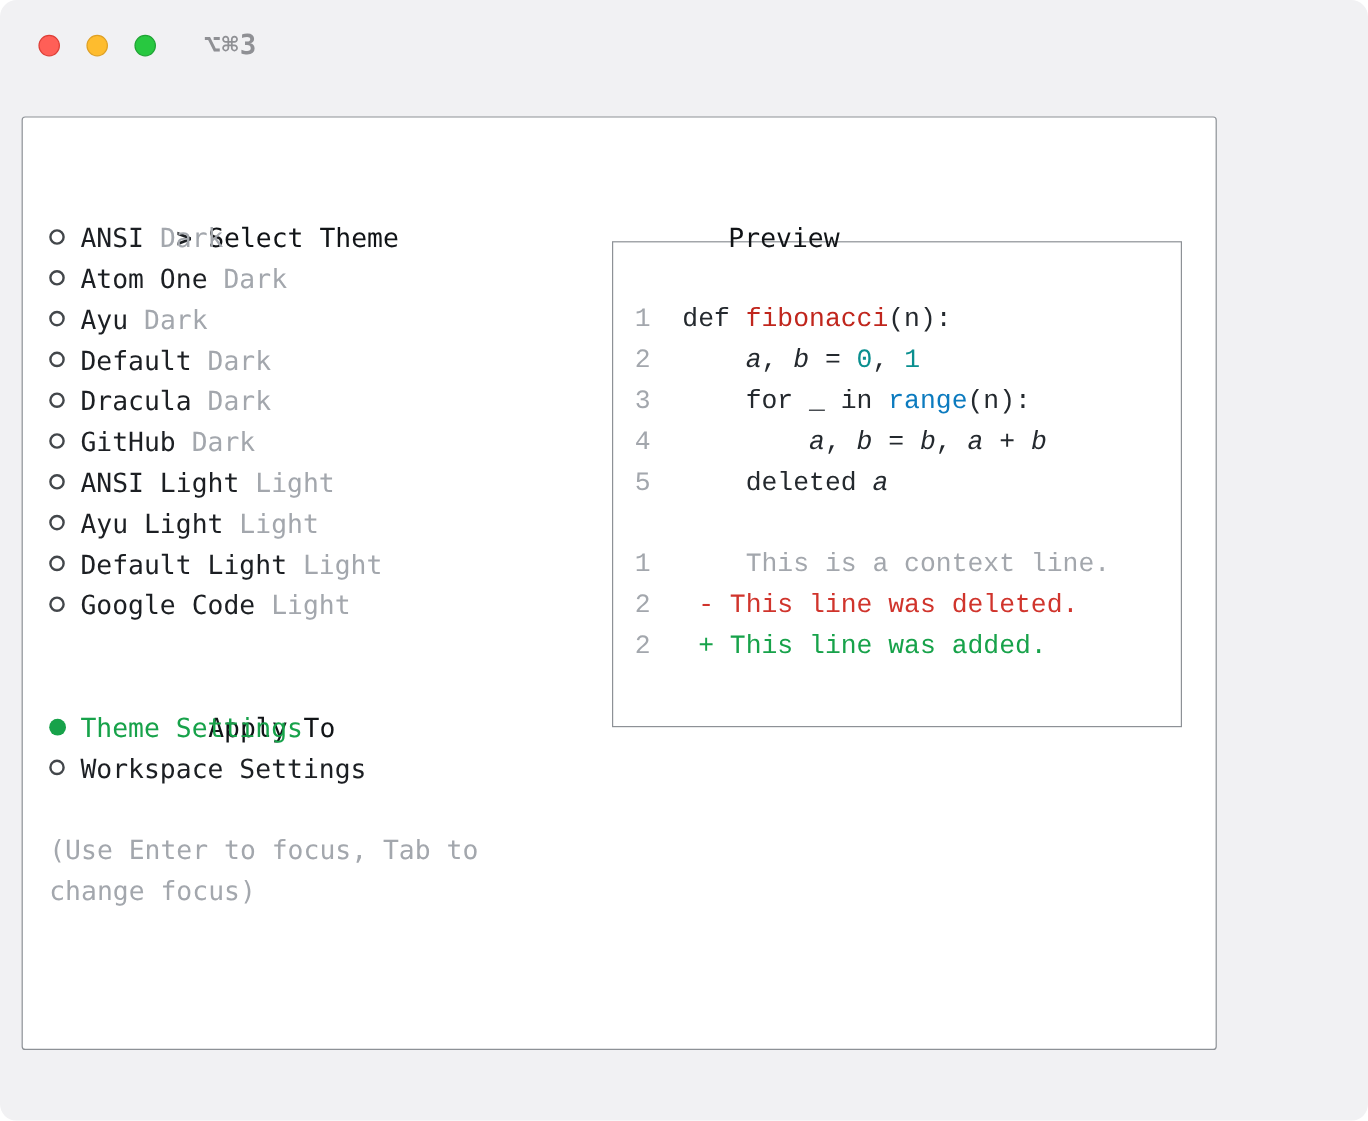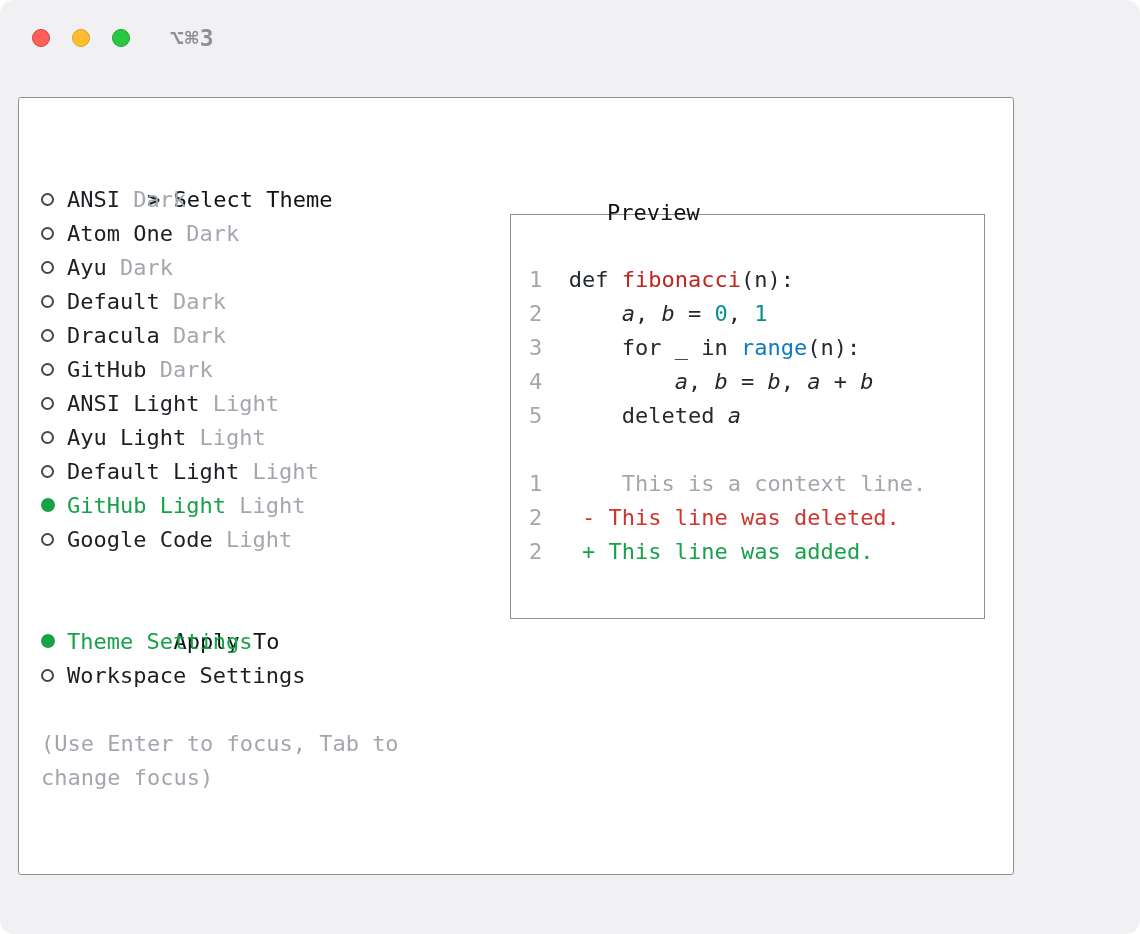--- a/index.html
+++ b/index.html
@@ -19,21 +19,21 @@
   .shortcut { margin-left:18px; font-size:23px; font-weight:700; color:#8f9094; letter-spacing:1px; }
 
   
   .panel {
     position:absolute; left:18px; top:97px; width:996px; height:778px;
     box-sizing:border-box; background:#ffffff;
     border:1.5px solid #8d9196; border-radius:3px;
   }
 
   .left-col  { position:absolute; left:22px; top:51px; font-size:22px; }
-  .right-col { position:absolute; left:482px; top:64px; font-size:22px; }
+  .right-col { position:absolute; left:482px; top:51px; font-size:22px; }
 
   .row { height:34px; line-height:34px; white-space:pre; }
   .prompt { font-weight:700; margin-right:1ch; }
   .section-title { font-weight:400; color:#111417; }
   .indent { margin-left:2ch; }
 
   .radio {
     display:inline-block; width:13px; height:13px; box-sizing:border-box;
     border:2px solid #43474b; border-radius:50%;
     margin-right:13px; vertical-align:middle; transform:translateY(-2px);
@@ -45,21 +45,21 @@
   .item { cursor:default; }
   .item .name { color:#1c1f23; }
   .item.selected .name { color:var(--accent-green); }
   .variant { color:var(--muted); }
 
   .hint { width:29ch; color:var(--muted); font-size:22px; line-height:34px; white-space:pre-wrap; }
 
   .preview-box {
     margin-left:9px; margin-top:18px; width:475px; height:405px;
     box-sizing:border-box; background:#ffffff;
-    border:1.5px solid #8d9196; padding:48px 0 0 18px; overflow:hidden;
+    border:1.5px solid #8d9196; padding:48px 0 0 18px; overflow:hidden;font-family:Liberation Mono, monospace;
   }
   .cl { height:34px; line-height:34px; white-space:pre; font-size:22px; }
   .ln { display:inline-block; width:3ch; color:var(--muted); }
 
   .p   { color:#24292e; }
   .fn  { color:var(--syntax-function); }
   .n   { color:var(--syntax-number); }
   .b   { color:var(--syntax-builtin); }
   .v   { color:#24292e; font-style:italic; }
   .ctx { color:var(--muted);text-align:center; }
@@ -88,21 +88,20 @@
       <div id="theme-list">
           <div class="row item"><span class="radio"></span><span class="name">ANSI</span><span class="variant"> Dark</span></div>
           <div class="row item"><span class="radio"></span><span class="name">Atom One</span><span class="variant"> Dark</span></div>
           <div class="row item"><span class="radio"></span><span class="name">Ayu</span><span class="variant"> Dark</span></div>
           <div class="row item"><span class="radio"></span><span class="name">Default</span><span class="variant"> Dark</span></div>
           <div class="row item"><span class="radio"></span><span class="name">Dracula</span><span class="variant"> Dark</span></div>
           <div class="row item"><span class="radio"></span><span class="name">GitHub</span><span class="variant"> Dark</span></div>
           <div class="row item"><span class="radio"></span><span class="name">ANSI Light</span><span class="variant"> Light</span></div>
           <div class="row item"><span class="radio"></span><span class="name">Ayu Light</span><span class="variant"> Light</span></div>
           <div class="row item"><span class="radio"></span><span class="name">Default Light</span><span class="variant"> Light</span></div>
-          <div class="row item selected"><span class="radio on"></span><span class="name">GitHub Light</span><span class="variant"> Light</span></div>
           <div class="row item"><span class="radio"></span><span class="name">Google Code</span><span class="variant"> Light</span></div>
         </div>
 
       <div class="row spacer"></div>
 
       <div class="row">
         <span class="section-title indent">Apply To</span>
       </div>
 
       <div id="apply-list">

